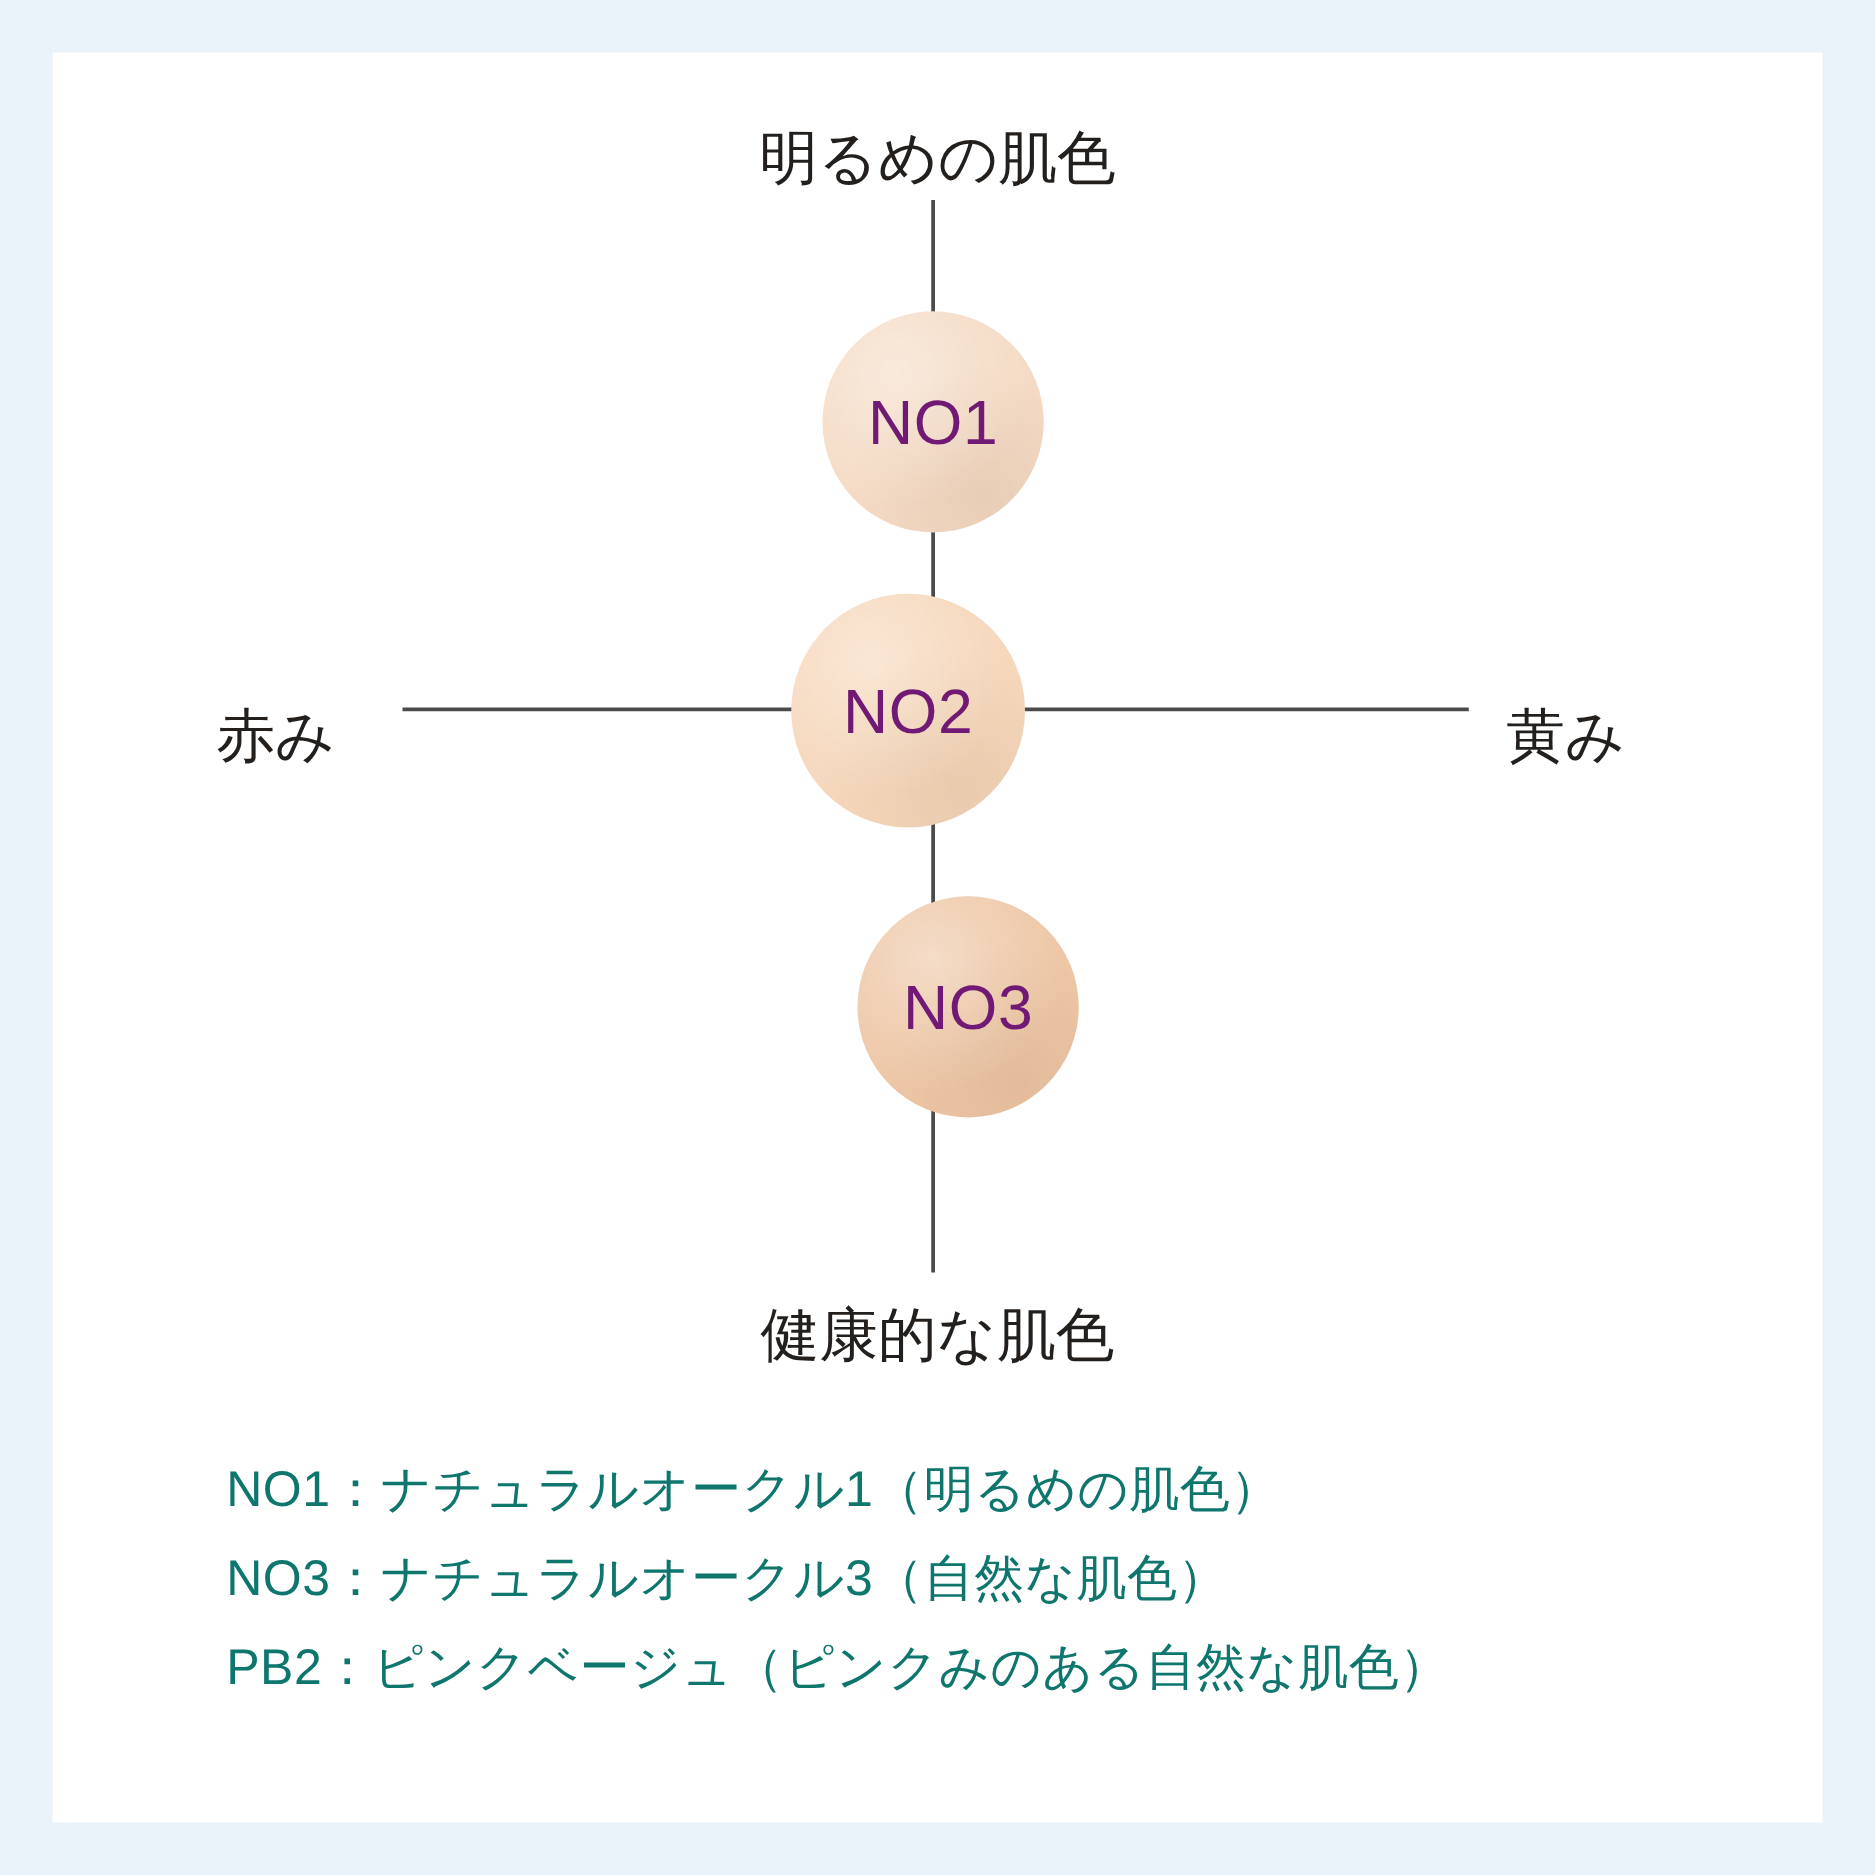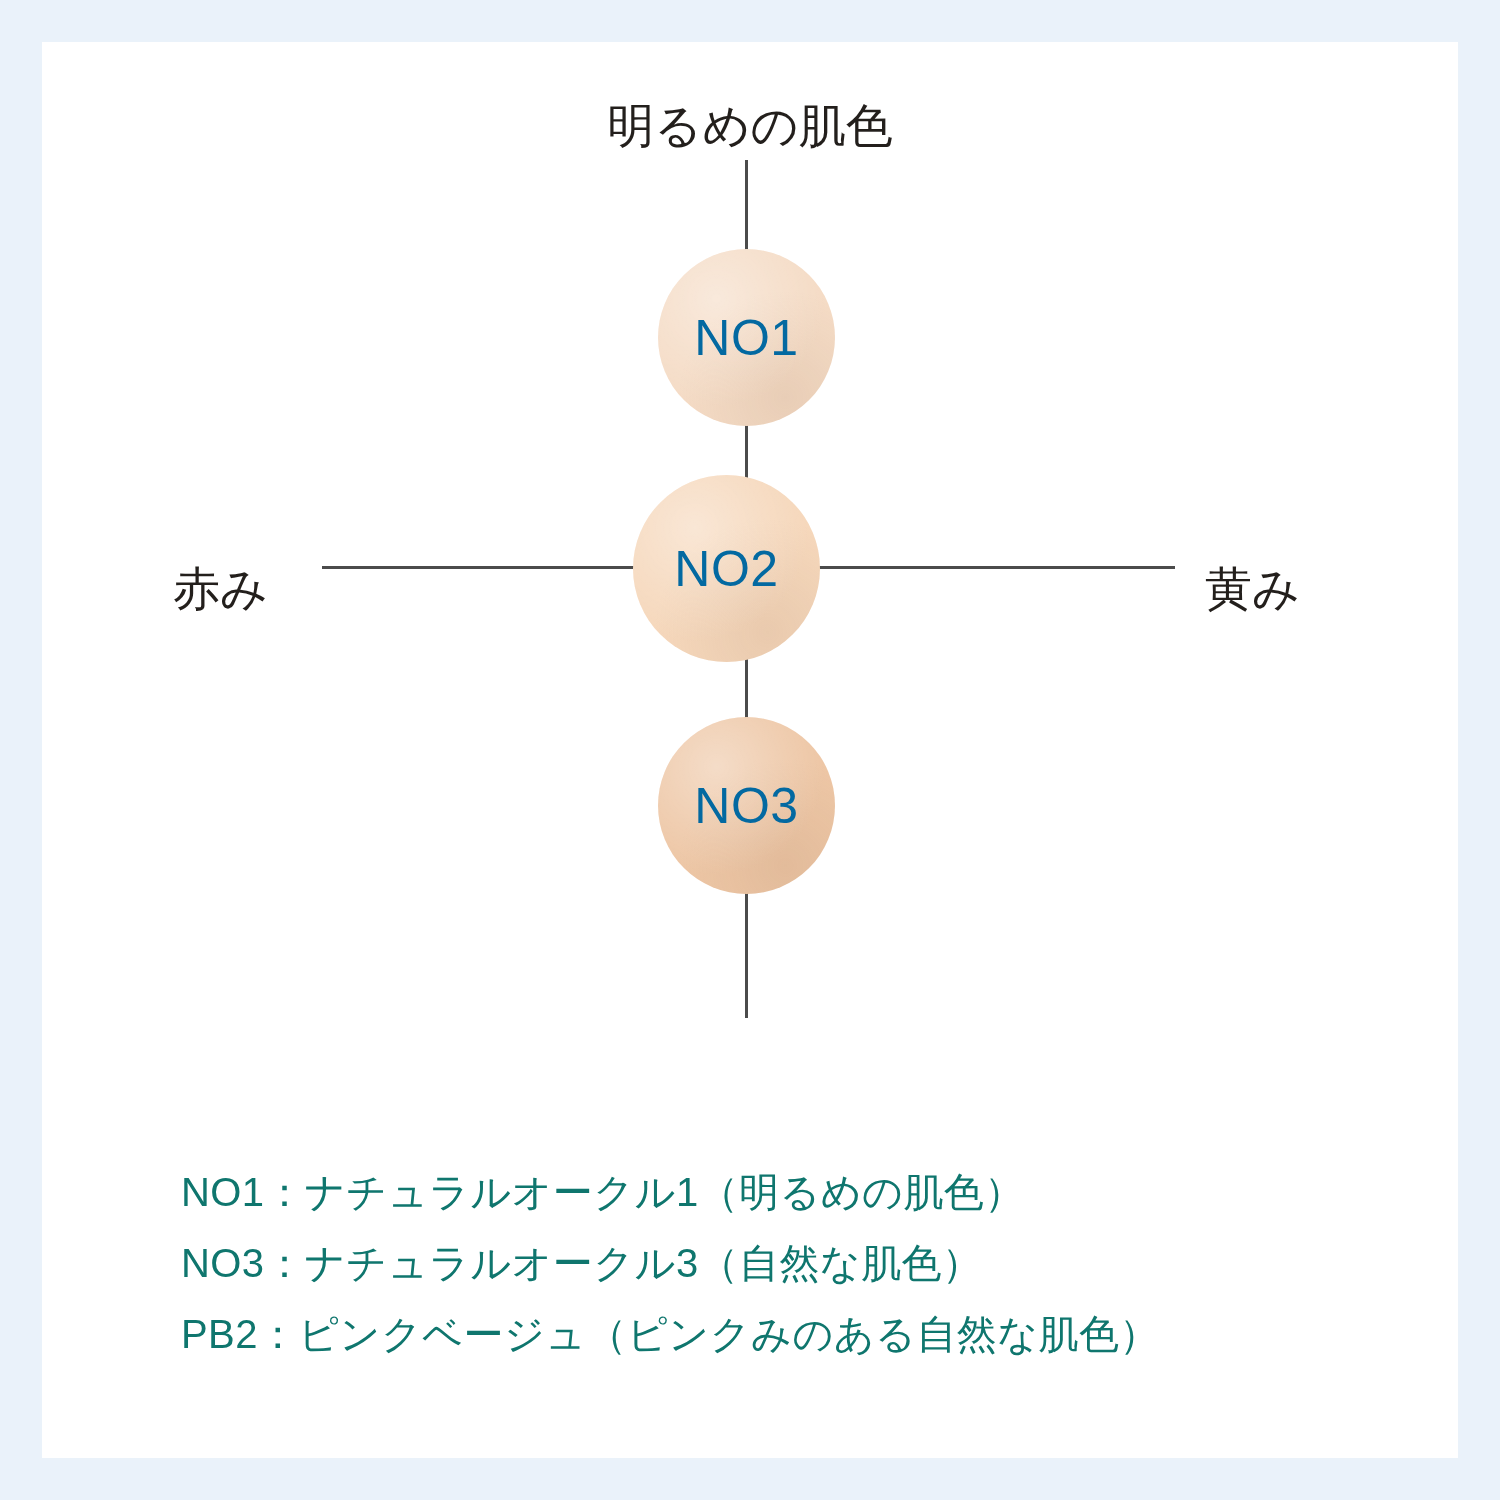--- a/index.html
+++ b/index.html
@@ -53,21 +53,21 @@
     height: 3px;
     width: 853px;    
   }
 
   .swatch {
     position: absolute;
     border-radius: 50%;
     display: flex;
     align-items: center;
     justify-content: center;
-    color: #0369a1;
+    color: #701a75;
     font-size: 50px;
     font-weight: 400;
     letter-spacing: 0.5px;
     line-height: 1;
   }
   
   .swatch::after {
     content: "";
     position: absolute;
     left: 0; top: 0; right: 0; bottom: 0;
@@ -78,21 +78,21 @@
                 rgba(255,255,255,0.0) 62%),
                 radial-gradient(circle at 72% 84%,
                 rgba(150,110,80,0.13) 0%,
                 rgba(150,110,80,0.0) 55%);
     pointer-events: none;
   }
   .swatch > span { position: relative; z-index: 2; }
 
   #sw-no1 { left: 616px; top: 207px;  width: 177px; height: 177px; }
   #sw-no2 { left: 591px; top: 433px;  width: 187px; height: 187px; }
-  #sw-no3 { left: 616px; top: 675px;  width: 177px; height: 177px; }
+  #sw-no3 { left: 644px; top: 675px;  width: 177px; height: 177px; }
   #sw-pb2 { left: 366px; top: 437px;  width: 179px; height: 179px; }
 
   .axis-label {
     position: absolute;
     color: #231f1c;
     font-size: 47px;
     line-height: 1;
     white-space: nowrap;
   }
   #lbl-top    { left: 0; top: 60px;  width: 1416px; text-align: center; }
@@ -123,20 +123,21 @@
 <div id="frame" style="background-color: rgb(234, 242, 250);">
   <div id="canvas" style="background-color: rgb(255, 255, 255);">
 
     <div id="diagram">
 
       <div class="axis axis-v" style="background-color: rgb(75, 75, 75);"></div>
       <div class="axis axis-h" style="background-color: rgb(75, 75, 75);"></div>
 
       <div class="axis-label" id="lbl-top">明るめの肌色</div>
 
+      <div class="axis-label" id="lbl-bottom">健康的な肌色</div>
 
       <div class="axis-label" id="lbl-left">赤み</div>
 
       <div class="axis-label" id="lbl-right">黄み</div>
 
       <div class="swatch" id="sw-no1" style="background-color: rgb(245, 220, 198);">
         <span>NO1</span>
       </div>
 
       <div class="swatch" id="sw-no2" style="background-color: rgb(246, 216, 188);">

